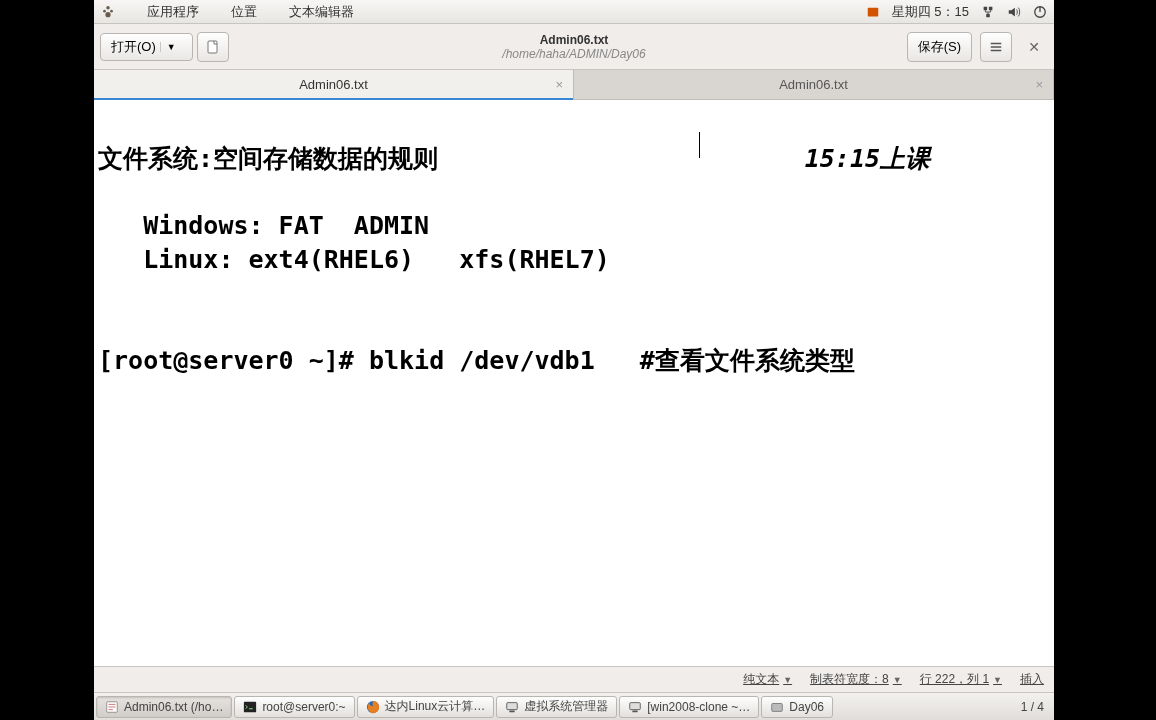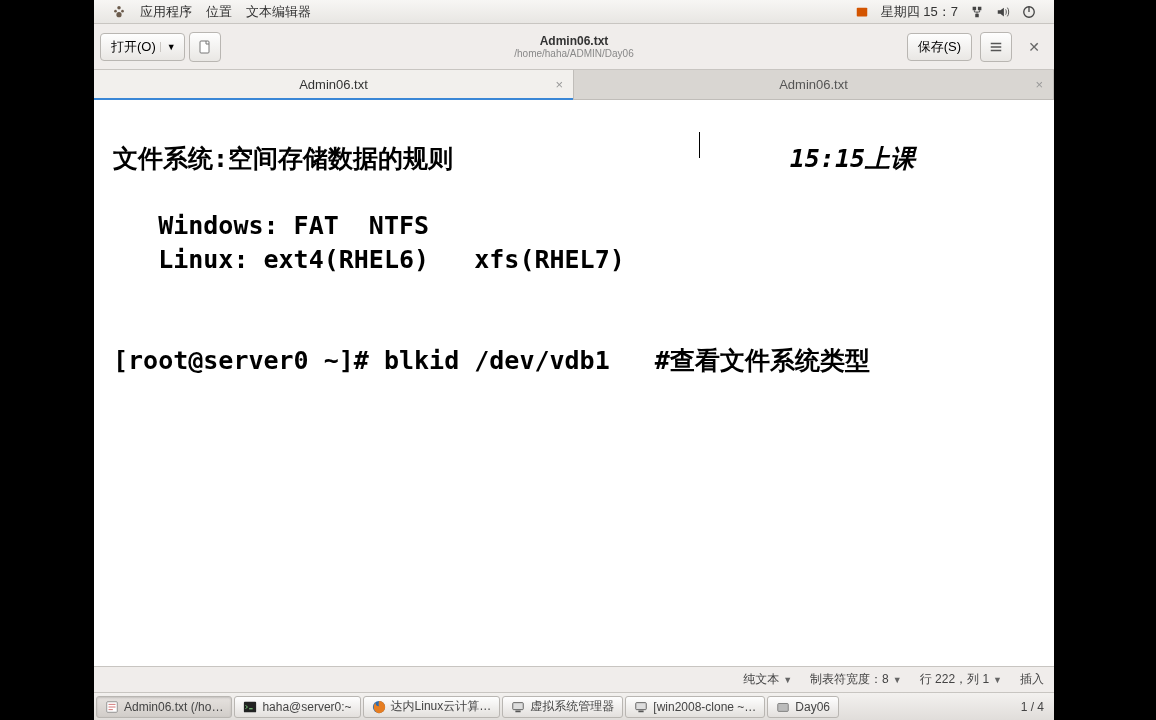--- a/index.html
+++ b/index.html
@@ -22,22 +22,22 @@
     display: flex;
     flex-direction: column;
   }
   
   .menubar {
     height: 24px;
     background: linear-gradient(#f7f6f4, #e8e6e3);
     border-bottom: 1px solid #c8c5c1;
     display: flex;
     align-items: center;
-    padding: 0 18px;
-    gap: 14px;
+    padding: 0 7px;
+    gap: 32px;
   }
   .menubar .app-icon {
     width: 14px; height: 14px;
     display: inline-flex; align-items: center; justify-content: center;
   }
   .menubar .right {
     margin-left: auto;
     display: flex; align-items: center; gap: 12px;
   }
   .menubar .item { font-size: 13px; cursor: pointer; }
@@ -56,21 +56,21 @@
     background: linear-gradient(#fefefe, #e9e7e4);
     border: 1px solid #b9b6b2;
     border-radius: 4px;
     padding: 4px 10px;
     font-size: 13px;
     cursor: pointer;
     display: inline-flex;
     align-items: center;
     gap: 4px;
   }
-  .btn-split { padding-right: 8px; }
+  .btn-split { padding-right: 16px; }
   .btn-caret {
     border-left: 1px solid #c9c6c2;
     padding-left: 6px;
     font-size: 9px;
   }
   .btn-icon {
     background: linear-gradient(#fefefe, #e9e7e4);
     border: 1px solid #b9b6b2;
     border-radius: 4px;
     width: 32px; height: 30px;
@@ -78,22 +78,22 @@
     cursor: pointer;
     margin-left: 4px;
   }
   .toolbar .center {
     position: absolute;
     left: 0; right: 0;
     text-align: center;
     pointer-events: none;
   }
   .toolbar .title-main { font-weight: bold; font-size: 12px; color: #333; }
-  .toolbar .title-sub { font-size: 10px; color: #888; }
-  .toolbar .right { margin-left: auto; display: flex; align-items: center; gap: 4px; }
+  .toolbar .title-sub { font-size: 12px; color: #888; font-style: italic; }
+  .toolbar .right { margin-left: auto; display: flex; gap: 4px; }
   .close-x {
     width: 28px; height: 30px;
     display: inline-flex; align-items: center; justify-content: center;
     cursor: pointer; font-size: 14px; color: #666;
     margin-left: 4px;
   }
   
   .tabstrip {
     height: 30px;
     background: #d9d6d2;
@@ -125,21 +125,21 @@
   .tab .tab-close {
     position: absolute;
     right: 10px;
     color: #999;
     font-size: 13px;
   }
   
   .editor {
     flex: 1;
     background: #fff;
-    padding: 8px 19px;
+    padding: 8px 4px;
     white-space: pre;
     font-family: "DejaVu Sans Mono", "WenQuanYi Micro Hei Mono", monospace;
     font-size: 25px;
     line-height: 1.35;
     font-weight: bold;
     color: #000;
     overflow: hidden;
     position: relative;
   }
   .editor-line1 {
@@ -160,20 +160,21 @@
     height: 26px;
     background: #f0edeb;
     border-top: 1px solid #c8c5c1;
     display: flex;
     align-items: center;
     justify-content: flex-end;
     gap: 18px;
     padding: 0 10px;
     font-size: 12px;
     color: #444;
+    text-decoration: underline;
   }
   .sb-combo { display: inline-flex; align-items: center; gap: 4px; }
   .sb-caret { font-size: 9px; color: #666; }
   
   .taskbar {
     height: 28px;
     background: linear-gradient(#f3f1ef, #e0ddda);
     border-top: 1px solid #c8c5c1;
     display: flex;
     align-items: center;
@@ -218,21 +219,21 @@
     </span>
     <span class="item">应用程序</span>
     <span class="item">位置</span>
     <span class="item">文本编辑器</span>
     <div class="right">
       <span class="tray-icon">
         <svg viewBox="0 0 16 16" width="14" height="14">
             <rect x="2" y="3" width="12" height="10" rx="1" fill="#d35400"></rect>
           </svg>
       </span>
-      <span class="item">星期四 15：7</span>
+      <span class="item">星期四 5：15</span>
       <span class="tray-icon">
         <svg viewBox="0 0 16 16" width="14" height="14">
             <rect x="3" y="2" width="4" height="4" fill="#444"></rect>
             <rect x="9" y="2" width="4" height="4" fill="#444"></rect>
             <rect x="6" y="10" width="4" height="4" fill="#444"></rect>
             <path d="M5 6v2h6V6M8 8v2" stroke="#444" fill="none"></path>
           </svg>
       </span>
       <span class="tray-icon">
         <svg viewBox="0 0 16 16" width="14" height="14">
@@ -283,21 +284,21 @@
       <span class="tab-close">×</span>
     </div>
     <div class="tab">
       <span>Admin06.txt</span>
       <span class="tab-close">×</span>
     </div>
   </div>
 
   <div class="editor">
 <div class="editor-line1"><span class="left">文件系统:空间存储数据的规则</span><span class="right-note">15:15上课</span></div><span class="cursor-beam" style="position:absolute; left:603px; top:32px;"></span>
-<div>   Windows: FAT  NTFS</div><div>   Linux: ext4(RHEL6)   xfs(RHEL7)</div>
+<div>   Windows: FAT  ADMIN</div><div>   Linux: ext4(RHEL6)   xfs(RHEL7)</div>
 
 <div>[root@server0 ~]# blkid /dev/vdb1   #查看文件系统类型</div>
 
 
   </div>
 
   <div class="statusbar">
     <span class="sb-combo">
       <span>纯文本</span>
       <span class="sb-caret">▼</span>
@@ -319,21 +320,21 @@
             <rect x="2" y="2" width="12" height="12" rx="1" fill="#fff" stroke="#888"></rect>
             <path d="M4 5h8M4 8h8M4 11h5" stroke="#c66"></path>
           </svg></span>
       <span>Admin06.txt (/ho…</span>
     </div>
     <div class="task">
       <span class="ti"><svg viewBox="0 0 16 16" width="14" height="14">
             <rect x="1" y="2" width="14" height="12" rx="1" fill="#222"></rect>
             <path d="M3 6l2 2-2 2M7 10h4" stroke="#9f9"></path>
           </svg></span>
-      <span>haha@server0:~</span>
+      <span>root@server0:~</span>
     </div>
     <div class="task">
       <span class="ti"><svg viewBox="0 0 16 16" width="14" height="14">
             <circle cx="8" cy="8" r="7" fill="#2b6cb0"></circle>
             <path d="M8 1c4 0 7 3 7 7 0 4-3 7-7 7C5 15 2 12 2 8c0-2 1-4 2-5 0 2 1 4 4 4-1-2 0-5 0-6z" fill="#e67e22"></path>
           </svg></span>
       <span>达内Linux云计算…</span>
     </div>
     <div class="task">
       <span class="ti"><svg viewBox="0 0 16 16" width="14" height="14">

